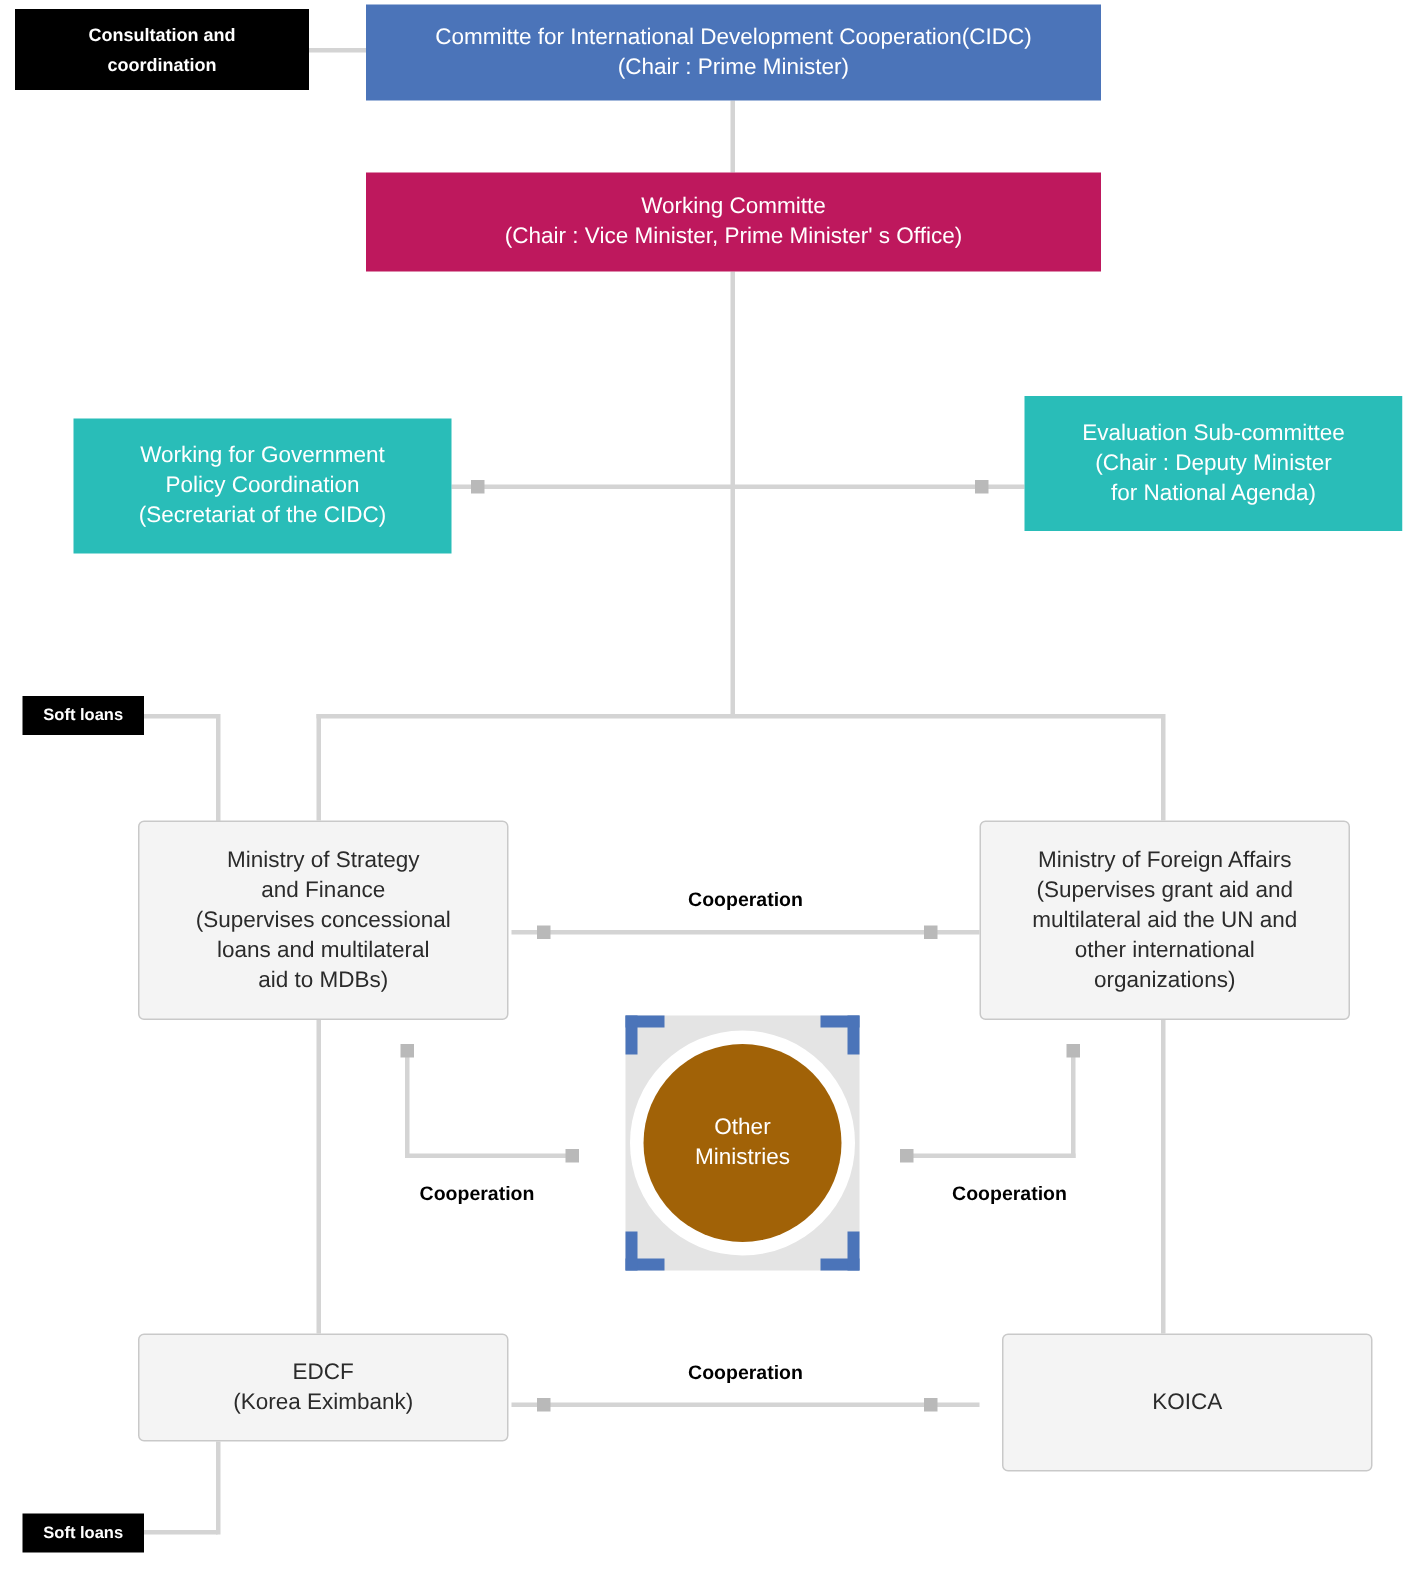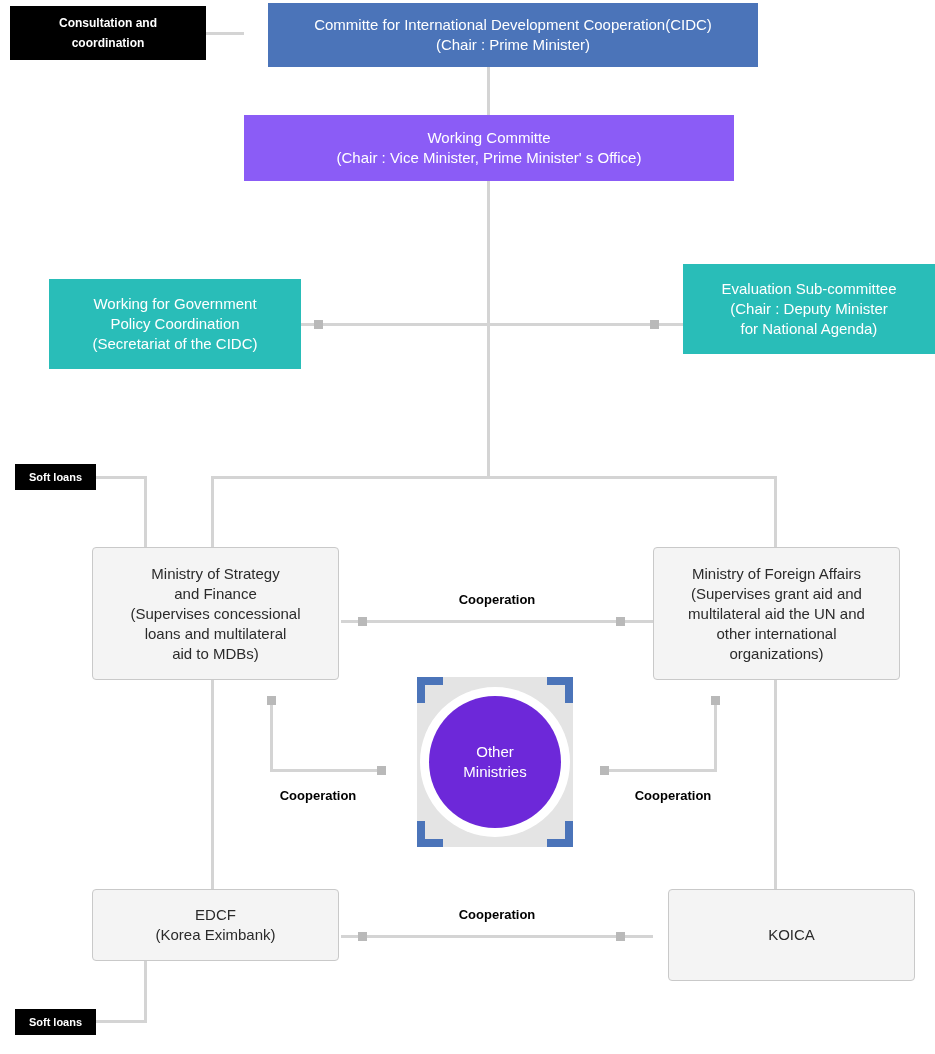--- a/index.html
+++ b/index.html
@@ -3,22 +3,22 @@
 <meta charset="utf-8">
 <style>
   * { margin:0; padding:0; box-sizing:border-box; }
   body { background:#ffffff; font-family:"Liberation Sans", sans-serif; }
   .canvas { position:relative; width:935px; height:1054px; background:#ffffff; overflow:hidden; }
 
   .node {
     position:absolute; display:flex; align-items:center; justify-content:center;
     text-align:center; font-size:15px; line-height:20px; white-space:pre-line;
   }
-  .blue  { background:#4b74b9; color:#ffffff;margin-left:24px; }
-  .coral { background:#8b5cf6; color:#ffffff; }
+  .blue  { background:#4b74b9; color:#ffffff; }
+  .coral { background:#be185d; color:#ffffff; }
   .teal  { background:#29bdb8; color:#ffffff; }
   .light { background:#f4f4f4; border:1px solid #c9c9c9; border-radius:4px; color:#2b2b2b; }
 
   .blackbox {
     position:absolute; background:#000000; color:#ffffff; font-weight:bold;
     display:flex; align-items:center; justify-content:center; text-align:center;
     font-size:11px; line-height:20px; white-space:pre-line;
   }
 
   .line { position:absolute; background:#d4d4d4; }
@@ -31,21 +31,21 @@
 
   .om-frame  { position:absolute; left:417px; top:677px; width:156px; height:170px; background:#e4e4e4; }
   .corner    { position:absolute; width:26px; height:26px; border:0 solid #4b74b9; }
   .corner.tl { top:0; left:0;  border-top-width:8px;    border-left-width:8px;  }
   .corner.tr { top:0; right:0; border-top-width:8px;    border-right-width:8px; }
   .corner.bl { bottom:0; left:0;  border-bottom-width:8px; border-left-width:8px;  }
   .corner.br { bottom:0; right:0; border-bottom-width:8px; border-right-width:8px; }
   .om-ring   { position:absolute; left:420px; top:687px; width:150px; height:150px; background:#ffffff; border-radius:50%; }
   .om-circle {
     position:absolute; left:429px; top:696px; width:132px; height:132px;
-    background:#6d28d9; border-radius:50%; color:#ffffff;
+    background:#a16207; border-radius:50%; color:#ffffff;
     display:flex; align-items:center; justify-content:center; text-align:center;
     font-size:15px; line-height:20px; white-space:pre-line;
   }
 </style>
 </head>
 <body>
 
 <div class="canvas">
 
   <div class="line" style="left:206px;top:32px;width:38px;height:3px"></div>

